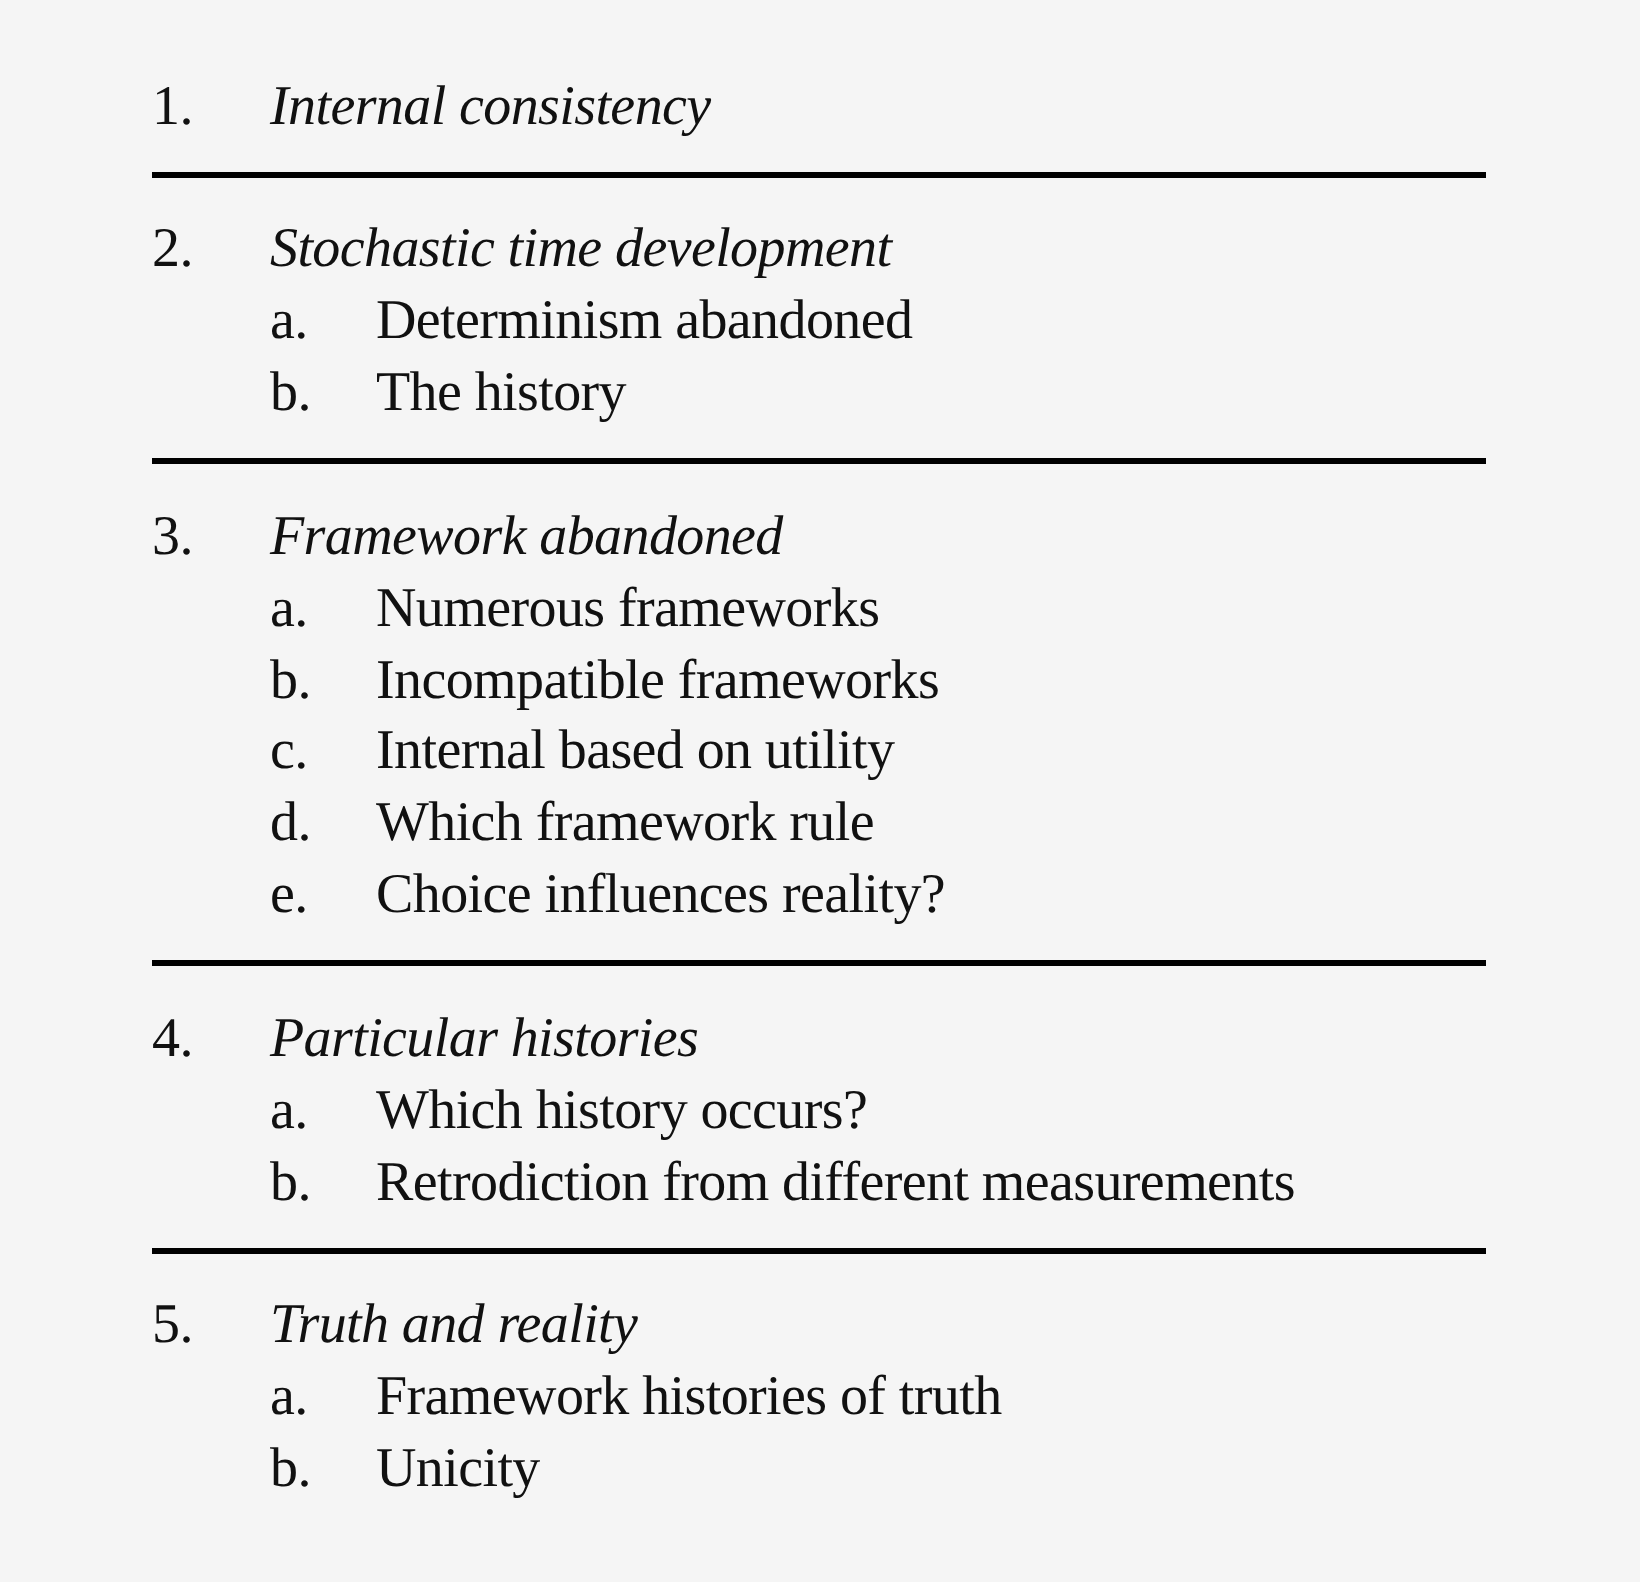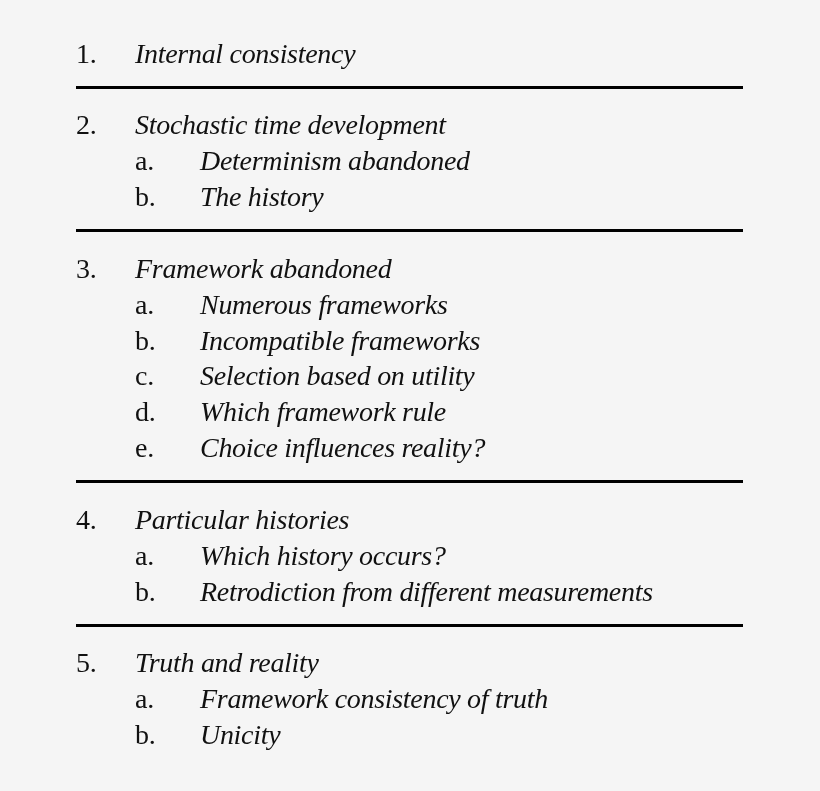--- a/index.html
+++ b/index.html
@@ -5,21 +5,21 @@
   html, body { margin:0; padding:0; }
   body {
     width:820px; height:791px; background:#f5f5f5; position:relative; overflow:hidden;
     font-family: "DejaVu Serif", "Liberation Serif", serif;
     color:#111;
   }
   .row { position:absolute; font-size:26px; line-height:36px; white-space:nowrap; letter-spacing:-0.3px; font-family:"Liberation Serif", serif; font-size:28px; }
   .num { position:absolute; left:76px; }
   .main { position:absolute; left:135px;font-style:italic; }
   .sub-l { position:absolute; left:135px; }
-  .sub-t { position:absolute; left:200px;font-style:italic; }
+  .sub-t { position:absolute; left:188px; }
   .rule { position:absolute; left:76px; width:667px; height:3px; background:#000; }
 </style>
 </head>
 <body>
 
 <div>
 
   <div class="row" style="top:36px;">
     <span class="num">1.</span>
     <span class="main">Internal consistency</span>
@@ -47,21 +47,21 @@
   <div class="row" style="top:287px;">
     <span class="sub-l">a.</span>
     <span class="sub-t">Numerous frameworks</span>
   </div>
   <div class="row" style="top:323px;">
     <span class="sub-l">b.</span>
     <span class="sub-t">Incompatible frameworks</span>
   </div>
   <div class="row" style="top:358px;">
     <span class="sub-l">c.</span>
-    <span class="sub-t">Selection based on utility</span>
+    <span class="sub-t">Internal based on utility</span>
   </div>
   <div class="row" style="top:394px;">
     <span class="sub-l">d.</span>
     <span class="sub-t">Which framework rule</span>
   </div>
   <div class="row" style="top:430px;">
     <span class="sub-l">e.</span>
     <span class="sub-t">Choice influences reality?</span>
   </div>
   <div class="rule" style="top:480px;"></div>
@@ -79,19 +79,19 @@
     <span class="sub-t">Retrodiction from different measurements</span>
   </div>
   <div class="rule" style="top:624px;"></div>
 
   <div class="row" style="top:645px;">
     <span class="num">5.</span>
     <span class="main">Truth and reality</span>
   </div>
   <div class="row" style="top:681px;">
     <span class="sub-l">a.</span>
-    <span class="sub-t">Framework consistency of truth</span>
+    <span class="sub-t">Framework histories of truth</span>
   </div>
   <div class="row" style="top:717px;">
     <span class="sub-l">b.</span>
     <span class="sub-t">Unicity</span>
   </div>
 </div>
 
 </body></html>

